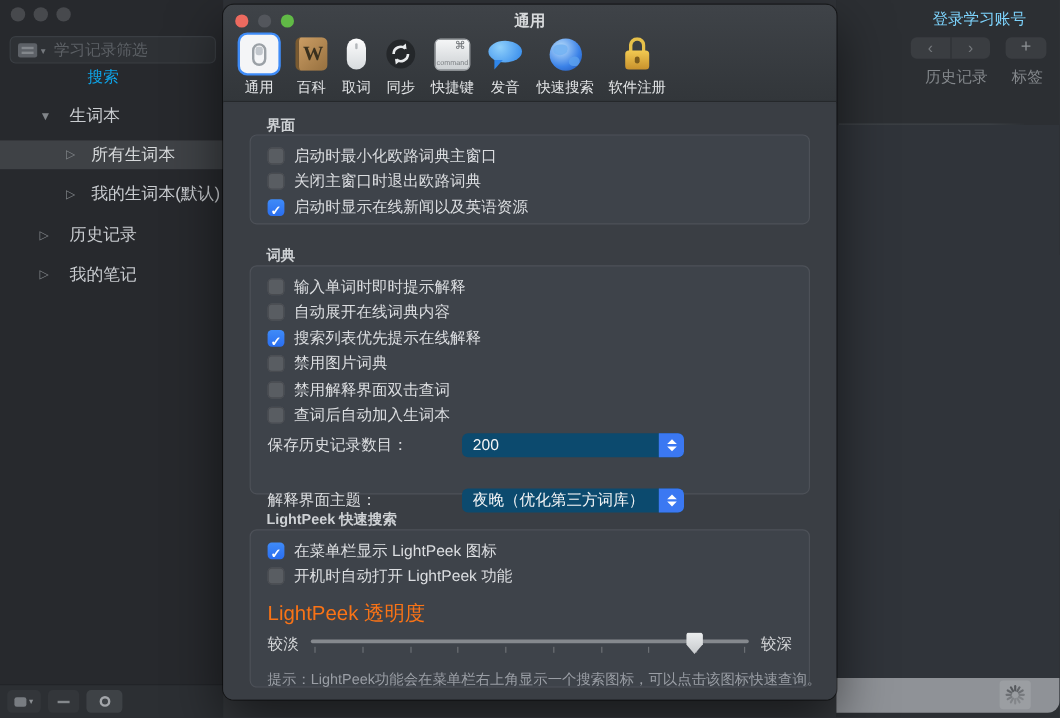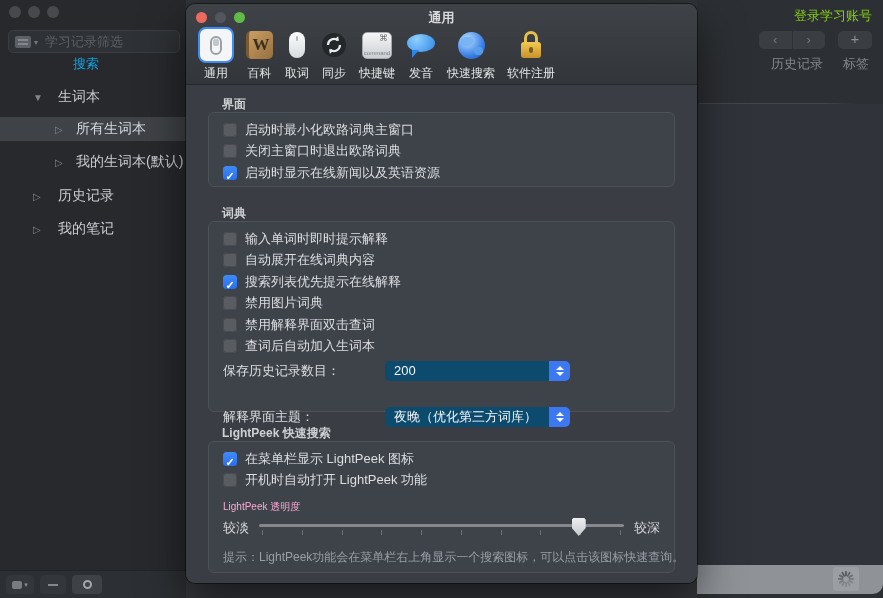--- a/index.html
+++ b/index.html
@@ -22,21 +22,21 @@
   .disc { color:#82868a; font-size:10px; width:12px; display:inline-block; }
   .sidebar-bottom { position:absolute; left:0; top:570px; width:186px; height:28px; background:#2c2f33; border-top:1px solid #222428; }
   .sb-btn { position:absolute; top:4px; height:19px; background:#33363a; border-radius:4px; display:flex; align-items:center; justify-content:center; gap:2px; color:#8b8f93; }
   .sb-ic-book { width:10px; height:8px; background:#787c81; border-radius:2px; }
   .sb-caret { font-size:7px; color:#8b8f93; }
   .sb-minus { width:10px; height:2px; background:#84888c; }
   .sb-ring { width:9px; height:9px; border:2px solid #a3a6aa; border-radius:50%; }
 
   
   .rightpanel { position:absolute; left:697px; top:0; width:186px; height:598px; background:#2c2f33; }
-  .login { position:absolute; right:11px; top:7px; font-size:13px; color:#84cc16; }
+  .login { position:absolute; right:28px; top:7px; font-size:13px; color:#7dd3fc; }
   .seg { position:absolute; left:62px; top:31px; width:66px; height:18px; background:#3a3d41; border-radius:5px; display:flex; }
   .seg span { flex:1; text-align:center; color:#75797d; font-size:13px; line-height:17px; }
   .seg span:first-child { border-right:1px solid #2e3135; }
   .plusbtn { position:absolute; left:141px; top:31px; width:34px; height:18px; background:#3a3d41; border-radius:5px; color:#8d9195; font-size:15px; text-align:center; line-height:16px; }
   .rp-caption { position:absolute; top:55px; font-size:13px; color:#83878b; }
   .rp-divider { position:absolute; left:2px; top:103px; width:156px; height:1px; background:linear-gradient(90deg,#43474c 80%,transparent); }
   .rp-content { position:absolute; left:0; top:104px; width:186px; height:461px; background:#30343a; }
   .loading-bar { position:absolute; left:0; top:565px; width:186px; height:29px; background:#8f9297; border-radius:0 0 10px 0; }
   .spin-tile { position:absolute; left:136px; top:2px; width:26px; height:24px; background:#9b9ea2; border-radius:3px; display:flex; align-items:center; justify-content:center; }
 
@@ -85,21 +85,21 @@
   .cb.on::after { content:"✓"; color:#fff; font-size:11px; font-weight:bold; line-height:14px; }
   .cblabel { font-size:13px; color:#dcdee1; }
   .poprow { display:flex; align-items:center; height:22px; margin-top:3px;gap:32px; }
   .poplabel { width:130px; font-size:13px; color:#dcdee1; }
   .popup { position:relative; width:185px; height:20px; background:#0c4a6e; border-radius:5px; }
   .popup .val { position:absolute; left:9px; top:0; line-height:20px; font-size:13px; color:#f4f5f6; }
   .popup .cap { position:absolute; right:0; top:0; width:21px; height:20px; background:#3b78f2; border-radius:0 5px 5px 0; display:flex; flex-direction:column; align-items:center; justify-content:center; gap:2px; }
   .cap i { display:block; width:0; height:0; border-left:4px solid transparent; border-right:4px solid transparent; }
   .cap .up { border-bottom:4px solid #fff; }
   .cap .dn { border-top:4px solid #fff; }
-  .sub-label { font-size:10px; color:#f9a8d4; margin-top:9px; }
+  .sub-label { font-size:17px; color:#f97316; margin-top:9px; }
   .slider-row { display:flex; align-items:center; margin-top:2px; height:24px; }
   .sl-end { font-size:13px; color:#d5d7d9; flex:none; }
   .sl-area { position:relative; flex:1; height:24px; margin:0 10px; }
   .sl-track { position:absolute; left:0; right:0; top:8px; height:3px; background:#85898e; border-radius:2px; }
   .sl-ticks { position:absolute; left:3px; right:3px; top:14px; display:flex; justify-content:space-between; }
   .sl-ticks i { width:1px; height:5px; background:#6b6f74; }
   .sl-thumb { position:absolute; top:2px; width:14px; height:18px; background:linear-gradient(#eceeef,#c7cacd); clip-path:polygon(10% 0,90% 0,100% 10%,100% 55%,50% 100%,0 55%,0 10%); transform:translateX(-50%); }
   .tip { margin-top:9px; font-size:12px; color:#9a9ea5; white-space:nowrap; }
 
   .spinner line { stroke:#4f5256; stroke-width:2; stroke-linecap:round; }

